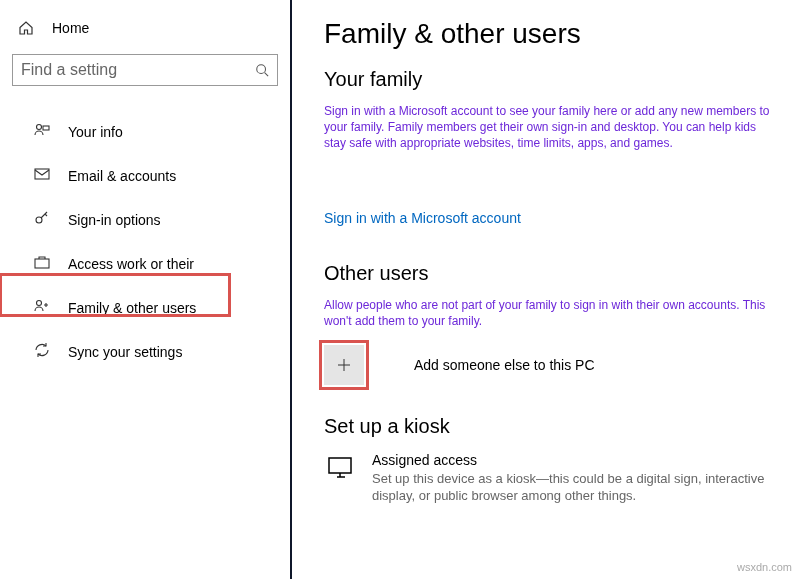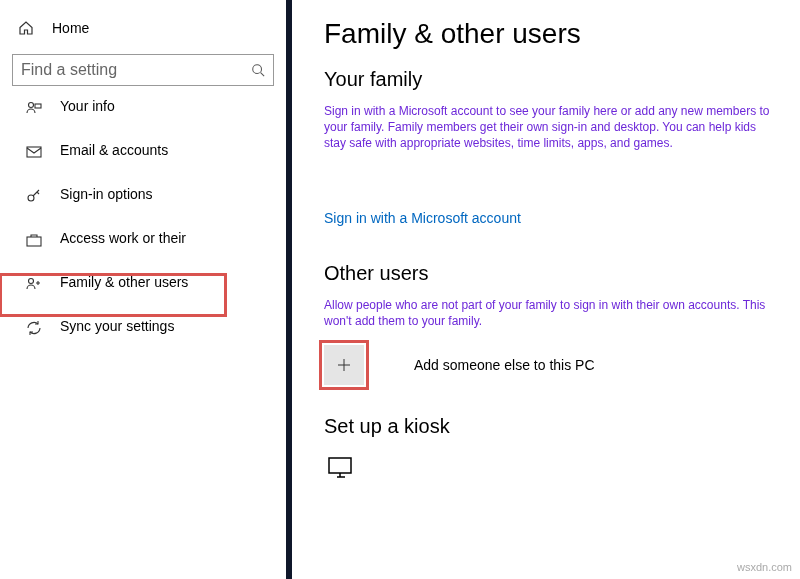--- a/index.html
+++ b/index.html
@@ -10,21 +10,21 @@
     background: #fff;
     width: 800px;
     height: 579px;
     overflow: hidden;
     display: flex;
   }
   .sidebar {
     width: 292px;
     height: 100%;
     background: #fff;
-    border-right: 6px solid #0f172a;
+    border-right: 2px solid #0f172a;
     padding-top: 8px;
   }
   .home-row {
     display: flex;
     align-items: center;
     height: 40px;
     padding: 0 16px;
     cursor: pointer;
   }
   .home-row .icon, .nav-item .icon {
@@ -55,23 +55,23 @@
   }
   .search-box input::placeholder { color: #666; }
   .search-box .search-icon { color: #555; }
   .section-label {
     padding: 14px 16px 10px 16px;
     font-weight: 600;
     font-size: 14px;
   }
   .nav-item {
     display: flex;
-    align-items: flex-start;
+    align-items: flex-end;
     height: 42px;
-    padding: 0 24px;
+    padding: 0 32px;
     cursor: pointer;
     margin: 2px 0;
     position: relative;
   }
   .nav-item.highlighted {
     outline: 3px solid #d9534f;
     outline-offset: -2px;
     margin-right: 60px;
   }
   .main {
@@ -258,16 +258,20 @@
   </div>
 
   <div class="subheading">Set up a kiosk</div>
   <div class="kiosk-row">
     <span class="kiosk-icon">
       <svg width="34" height="34" viewBox="0 0 34 34" fill="none" stroke="#000" stroke-width="1.5">
         <rect x="5" y="6" width="22" height="15"></rect>
           <path d="M13 25h8M16 21v4"></path>
       </svg>
     </span>
+    <div>
+      <div class="kiosk-title">Assigned access</div>
+      <div class="kiosk-desc">Set up this device as a kiosk—this could be a digital sign, interactive display, or public browser among other things.</div>
+    </div>
   </div>
 </div>
 
 <div class="watermark">wsxdn.com</div>
 
 </body></html>

